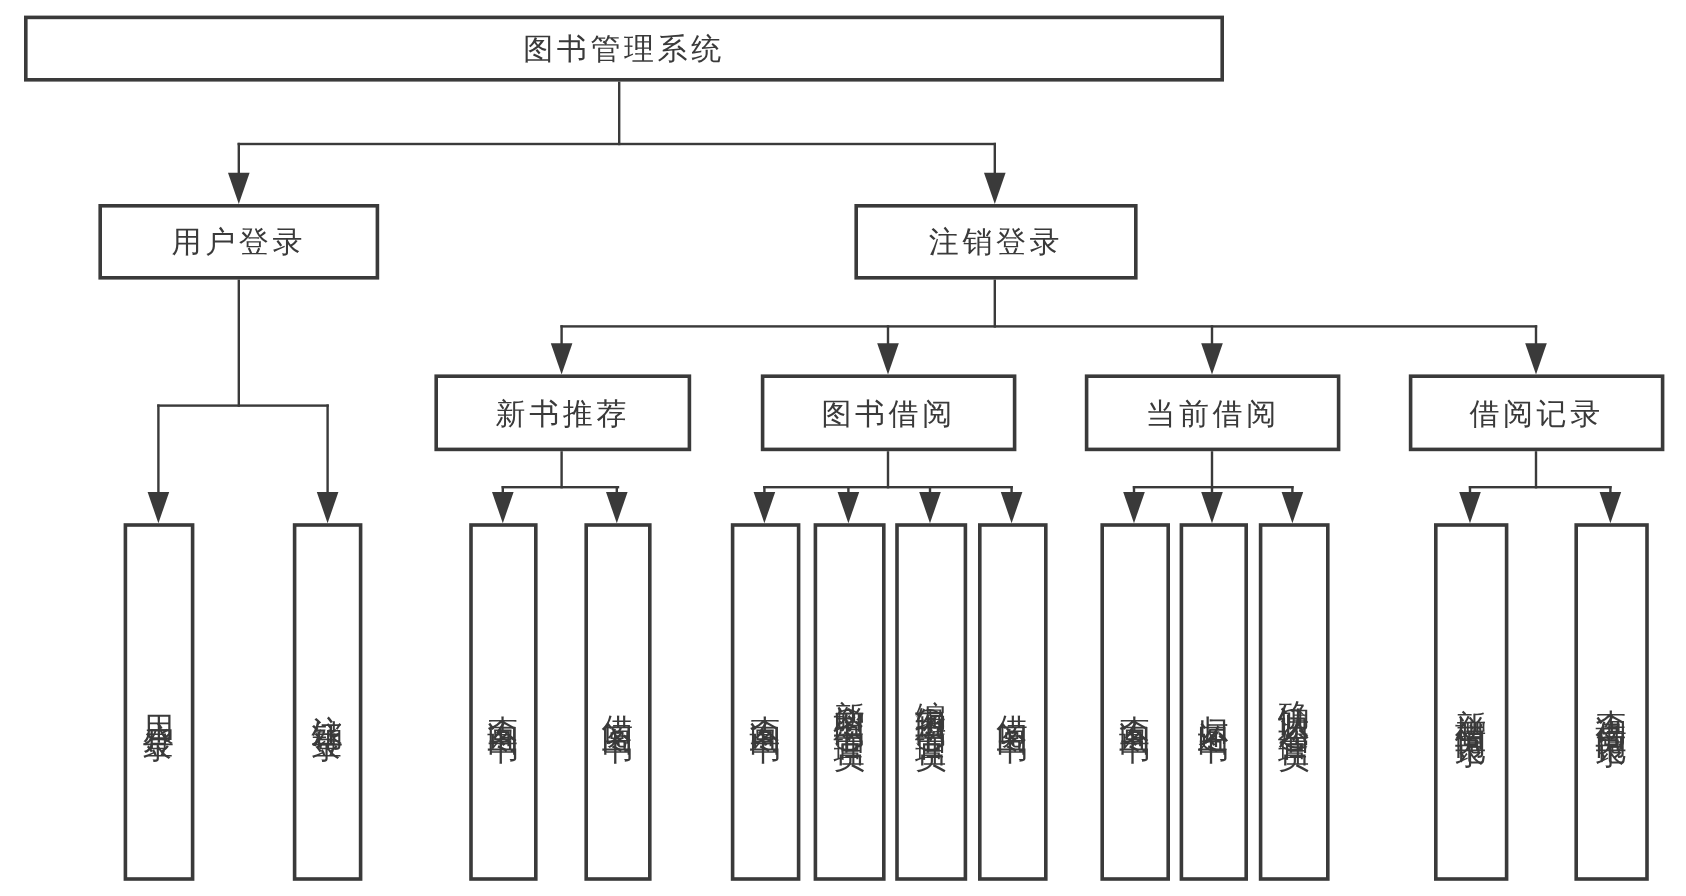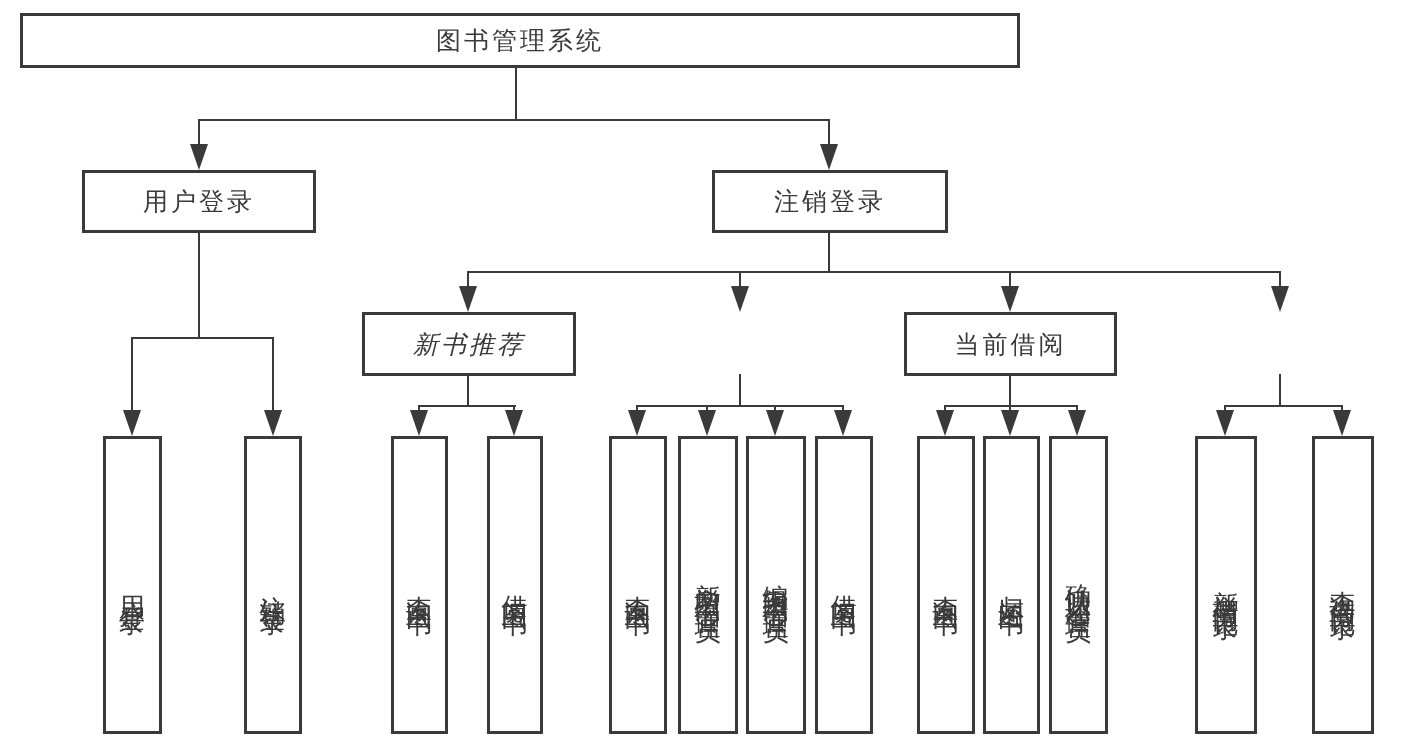--- a/index.html
+++ b/index.html
@@ -137,26 +137,32 @@
     <span class="h-label">图书管理系统</span>
   </div>
 
   <div class="box" style="left:82px; top:170px; width:234px; height:63px;">
     <span class="h-label">用户登录</span>
   </div>
   <div class="box" style="left:712px; top:170px; width:236px; height:63px;">
     <span class="h-label">注销登录</span>
   </div>
 
-  <div class="box" style="left:362px; top:312px; width:214px; height:64px;font-style:italic;">
+  <div class="box" style="left:362px; top:312px; width:214px; height:64px;">
     <span class="h-label">新书推荐</span>
+  </div>
+  <div class="box" style="left:634px; top:312px; width:213px; height:64px;">
+    <span class="h-label">图书借阅</span>
   </div>
   <div class="box" style="left:904px; top:312px; width:213px; height:64px;font-family:Liberation Serif, serif;">
     <span class="h-label">当前借阅</span>
   </div>
+  <div class="box" style="left:1174px; top:312px; width:213px; height:64px;">
+    <span class="h-label">借阅记录</span>
+  </div>
 
   <div class="box leaf" style="left:103px; width:59px;">
     <span class="v-label">用户登录</span>
   </div>
   <div class="box leaf" style="left:244px; width:58px;">
     <span class="v-label">注销登录</span>
   </div>
 
   <div class="box leaf" style="left:391px; width:57px;">
     <span class="v-label">查询图书</span>

